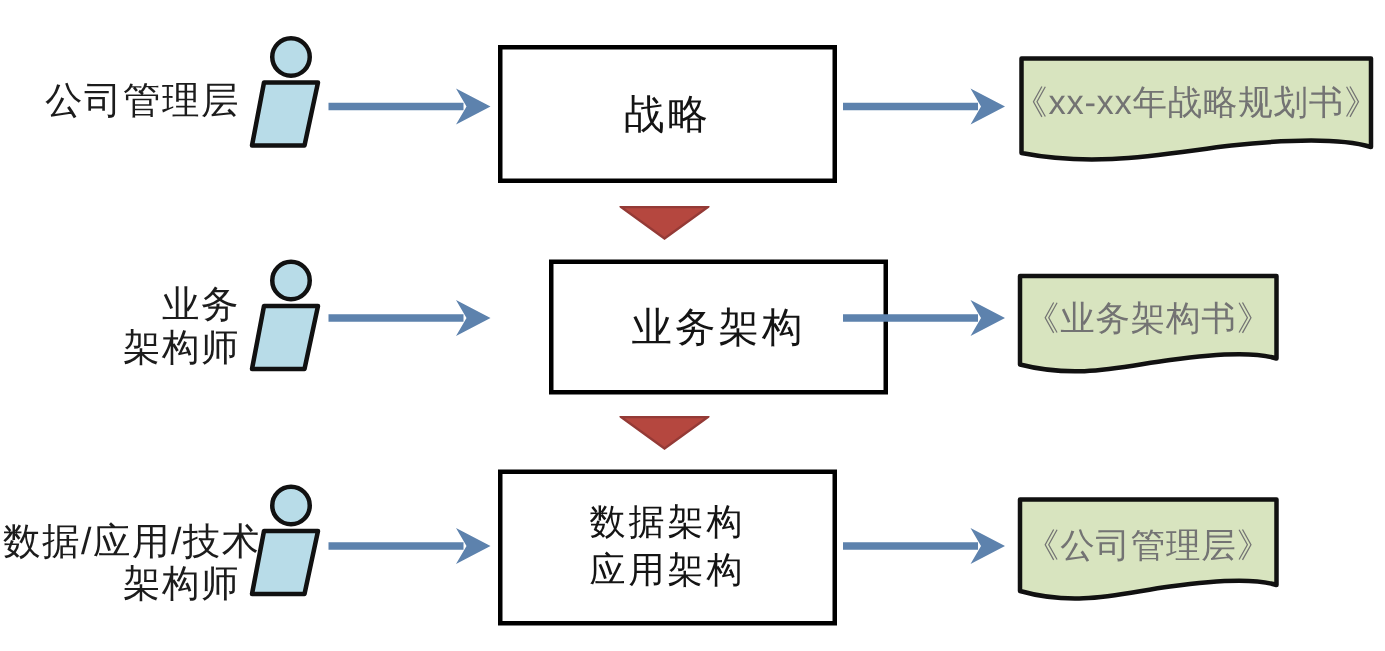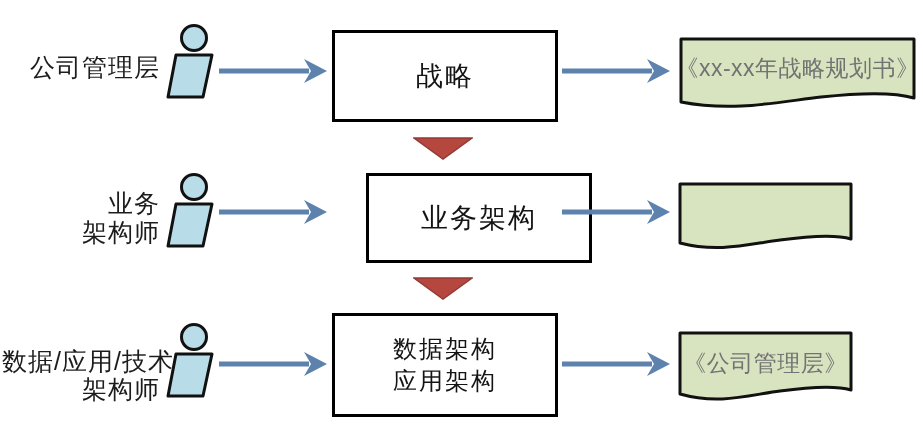--- a/index.html
+++ b/index.html
@@ -85,20 +85,21 @@
 
   <svg class="flow-arrow" style="left:560px;top:198px;" width="112" height="28" viewBox="0 0 112 28">
     <line x1="2" y1="14" x2="92" y2="14" stroke-width="5" stroke="#5d82ad"></line>
     <polygon points="87,2 110,14 87,26 94,14" fill="#5d82ad"></polygon>
   </svg>
 
   <div class="doc" style="left:677px;top:181px;width:177px;height:74px;padding-bottom:12px;box-sizing:border-box;">
     <svg width="177" height="74" viewBox="0 0 177 74">
       <path d="M3 3 L174 3 L174 58 C 158 53, 132 55, 103 59 C 72 63, 42 72, 3 62 Z" stroke="#111" stroke-width="3" stroke-linejoin="round" fill="#d8e4bf"></path>
     </svg>
+    <span class="doc-text">《业务架构书》</span>
   </div>
 
   <svg class="down-arrow" style="left:413px;top:277px;" width="60" height="23" viewBox="0 0 60 23">
     <polygon points="1,1 59,1 30,22" stroke="#943a36" stroke-width="1.5" fill="#b5473f"></polygon>
   </svg>
 
   <div class="actor-label" style="left:2px;top:347px;width:158px;line-height:28px;">
     <span>数据/应用/技术</span>
     <span>架构师</span>
   </div>

